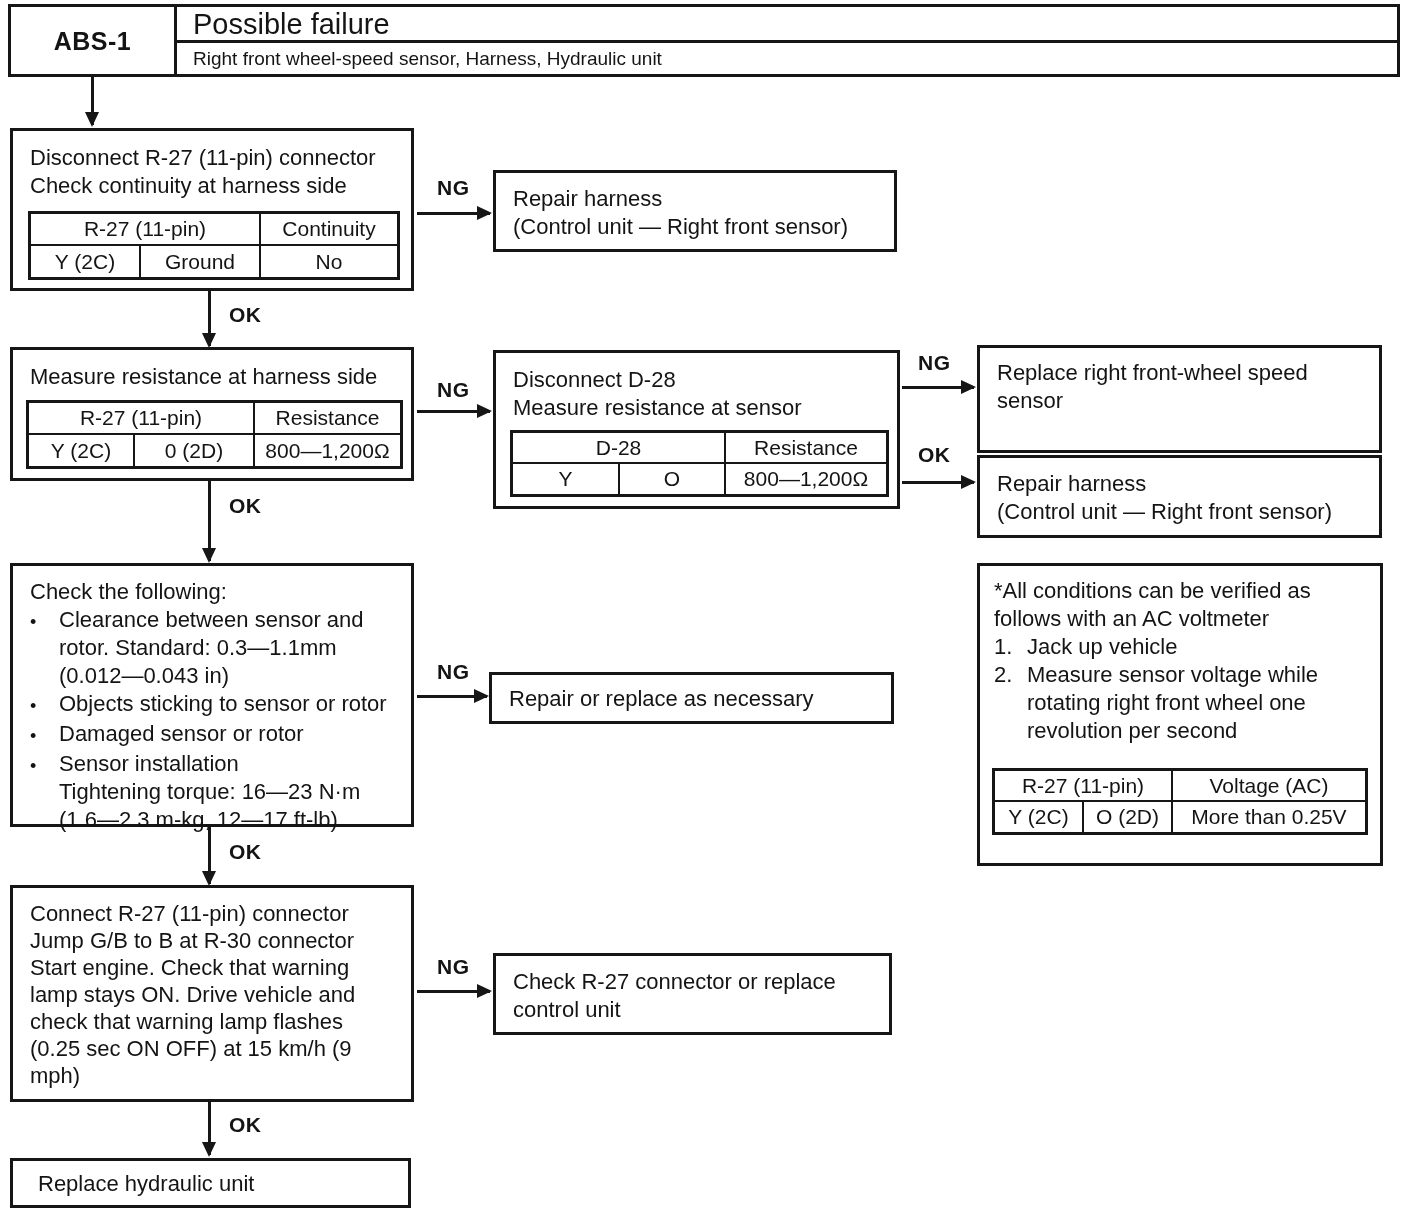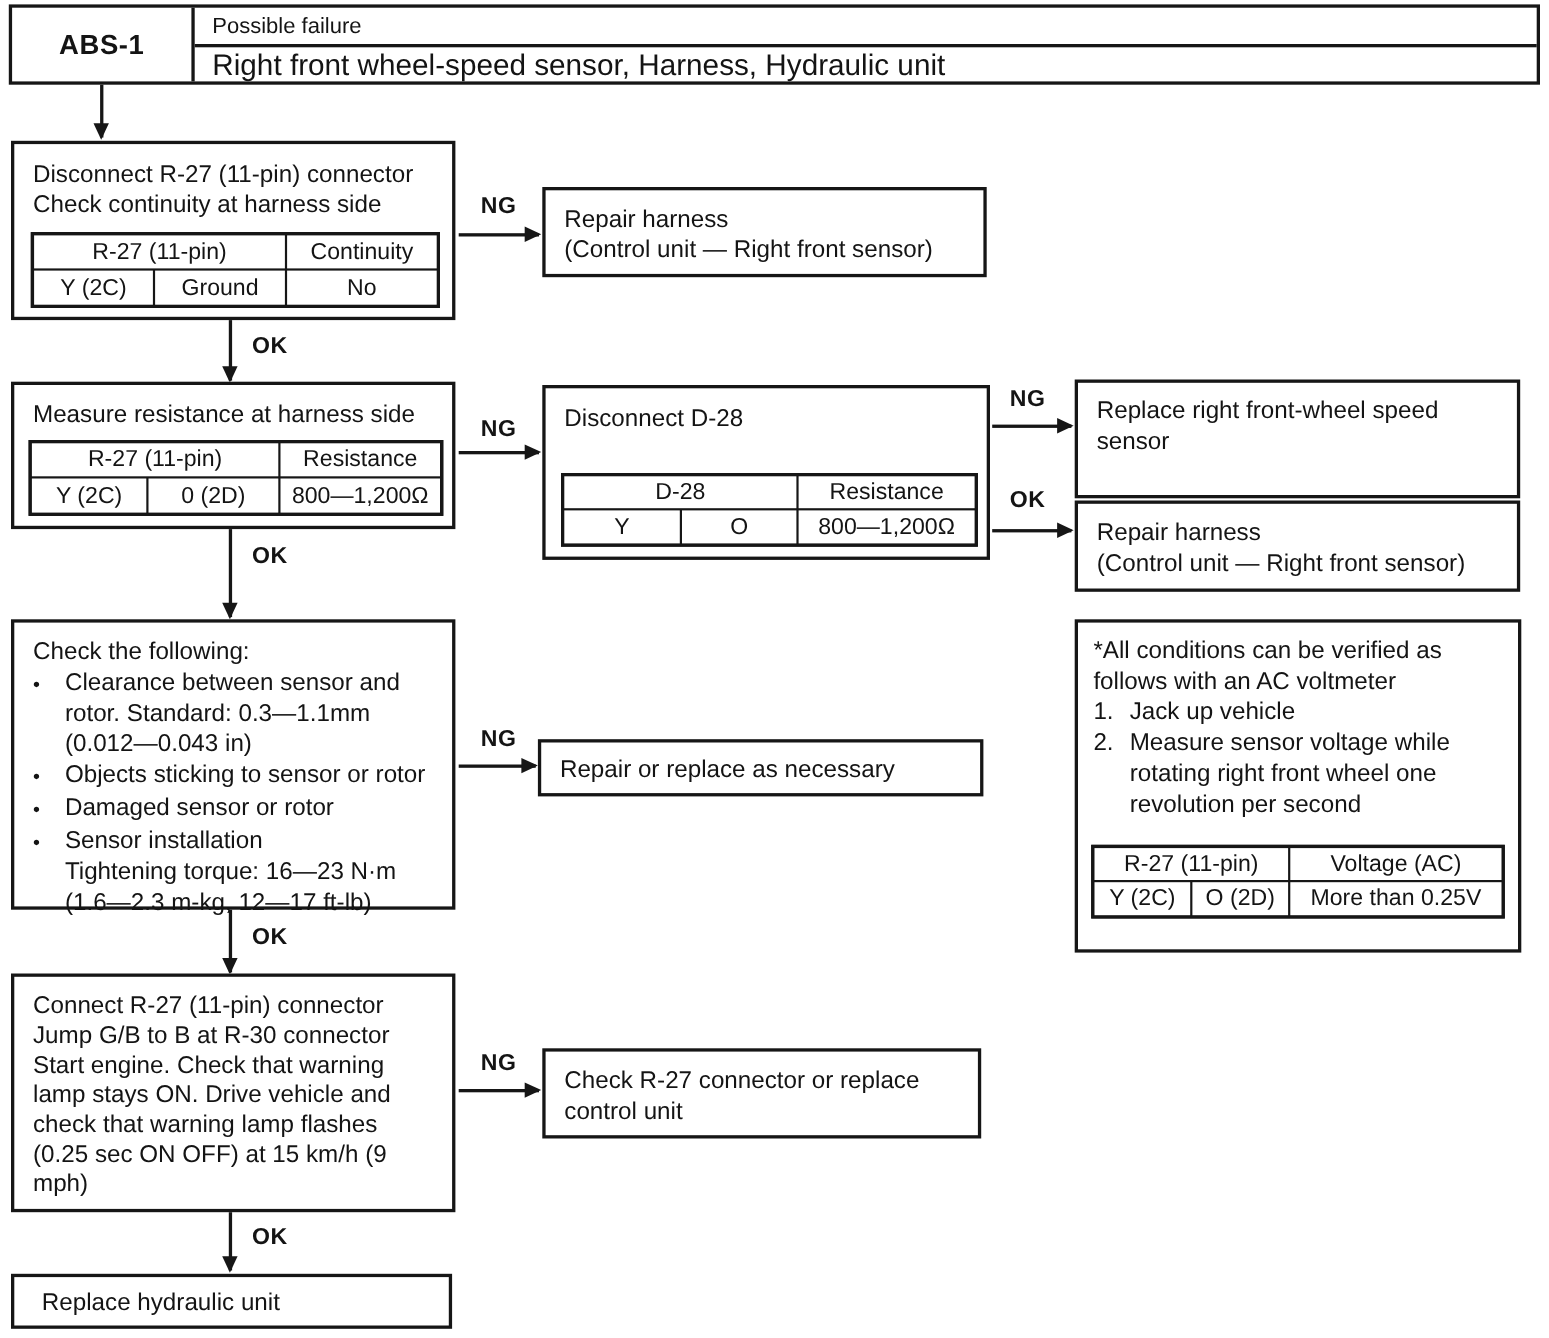--- a/index.html
+++ b/index.html
@@ -16,22 +16,22 @@
   .pad { padding:13px 14px 0 17px; }
   .ml { white-space:pre-line; }
   
   #hdr { display:flex; }
   #hdr-code {
     width:166px; border-right:3px solid #161616; display:flex;
     align-items:center; justify-content:center; font-weight:bold;
     font-size:25px; letter-spacing:.5px;
   }
   #hdr-right { flex:1; display:flex; flex-direction:column; }
-  #hdr-row1 { height:36px; border-bottom:3px solid #161616; display:flex; align-items:center; padding-left:16px; font-size:20px; }
-  #hdr-row2 { flex:1; display:flex; align-items:center; padding-left:16px; font-size:27px; }
+  #hdr-row1 { height:36px; border-bottom:3px solid #161616; display:flex; align-items:center; padding-left:16px; font-size:29px; }
+  #hdr-row2 { flex:1; display:flex; align-items:center; padding-left:16px; font-size:19px; }
   
   .flbl { position:absolute; font-weight:bold; font-size:21px; letter-spacing:.5px; }
   
   .arr-v { position:absolute; width:3px; background:#161616; }
   .arr-v::after {
     content:""; position:absolute; bottom:-2px; left:-6px;
     border-left:7px solid transparent; border-right:7px solid transparent;
     border-top:15px solid #161616;
   }
   .arr-h { position:absolute; height:3px; background:#161616; }
@@ -114,20 +114,21 @@
       <div>800—1,200Ω</div>
     </div>
   </div>
 
   <div class="flbl" style="left:437px; top:378px;">NG</div>
   <div class="arr-h" style="left:417px; top:410px; width:73px;"></div>
 
   <div class="box" style="left:493px; top:350px; width:407px; height:159px;">
     <div class="pad">
       <div>Disconnect D-28</div>
+      <div>Measure resistance at sensor</div>
     </div>
     <div class="tbl" id="tblD" style="left:14px; top:77px;">
       <div class="span2">D-28</div>
       <div>Resistance</div>
       <div>Y</div>
       <div>O</div>
       <div>800—1,200Ω</div>
     </div>
   </div>
 

